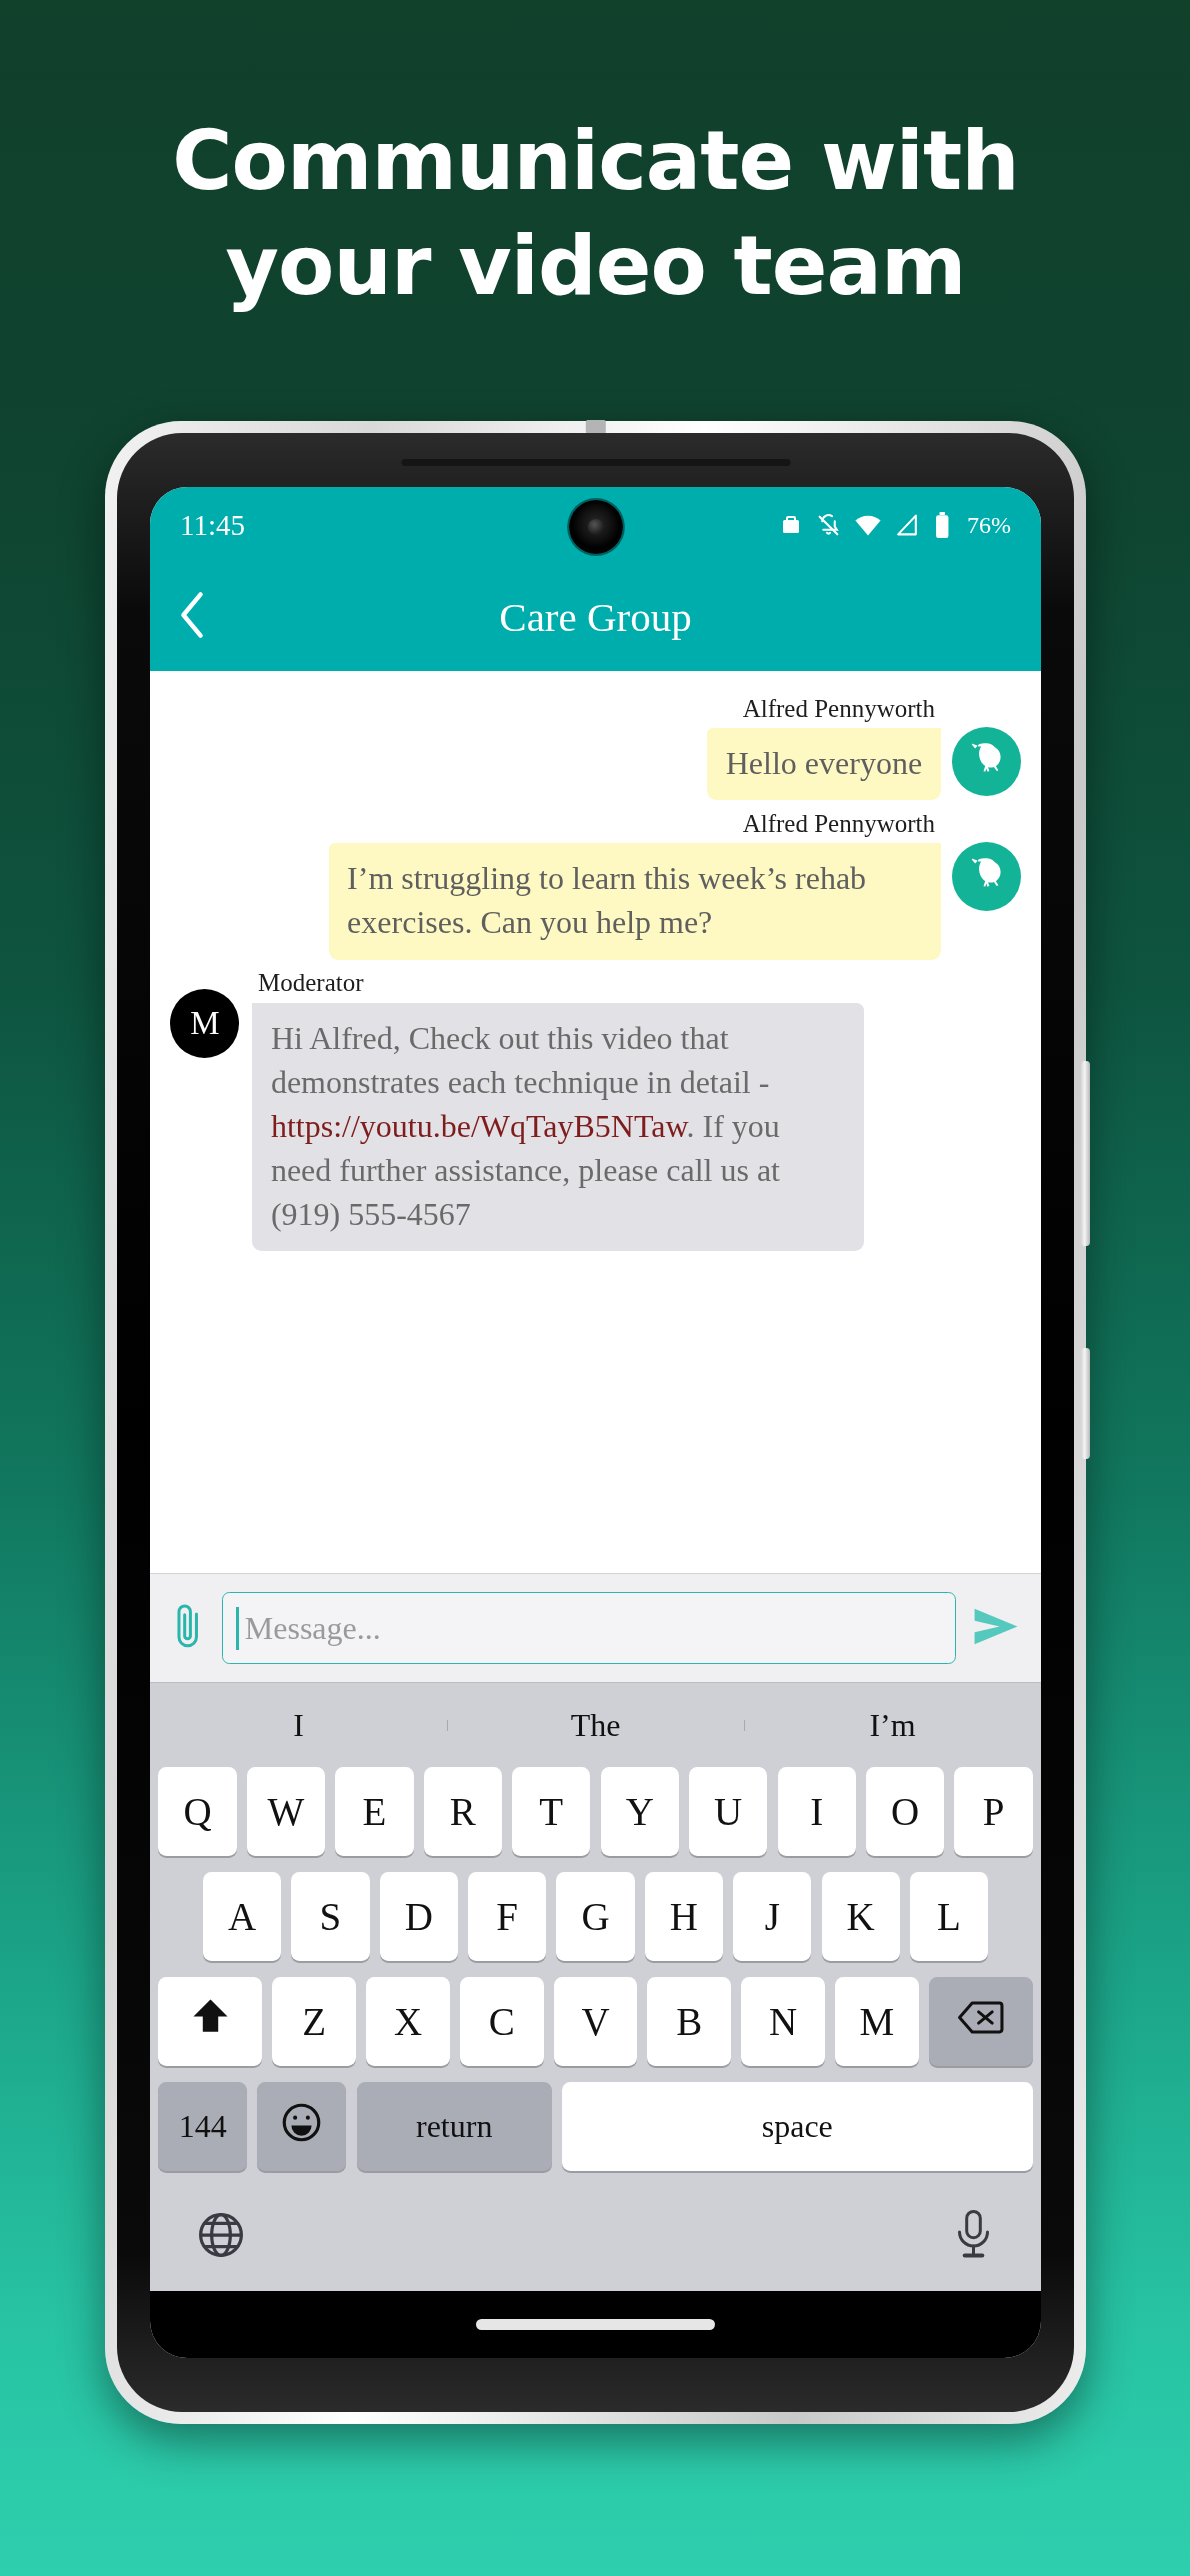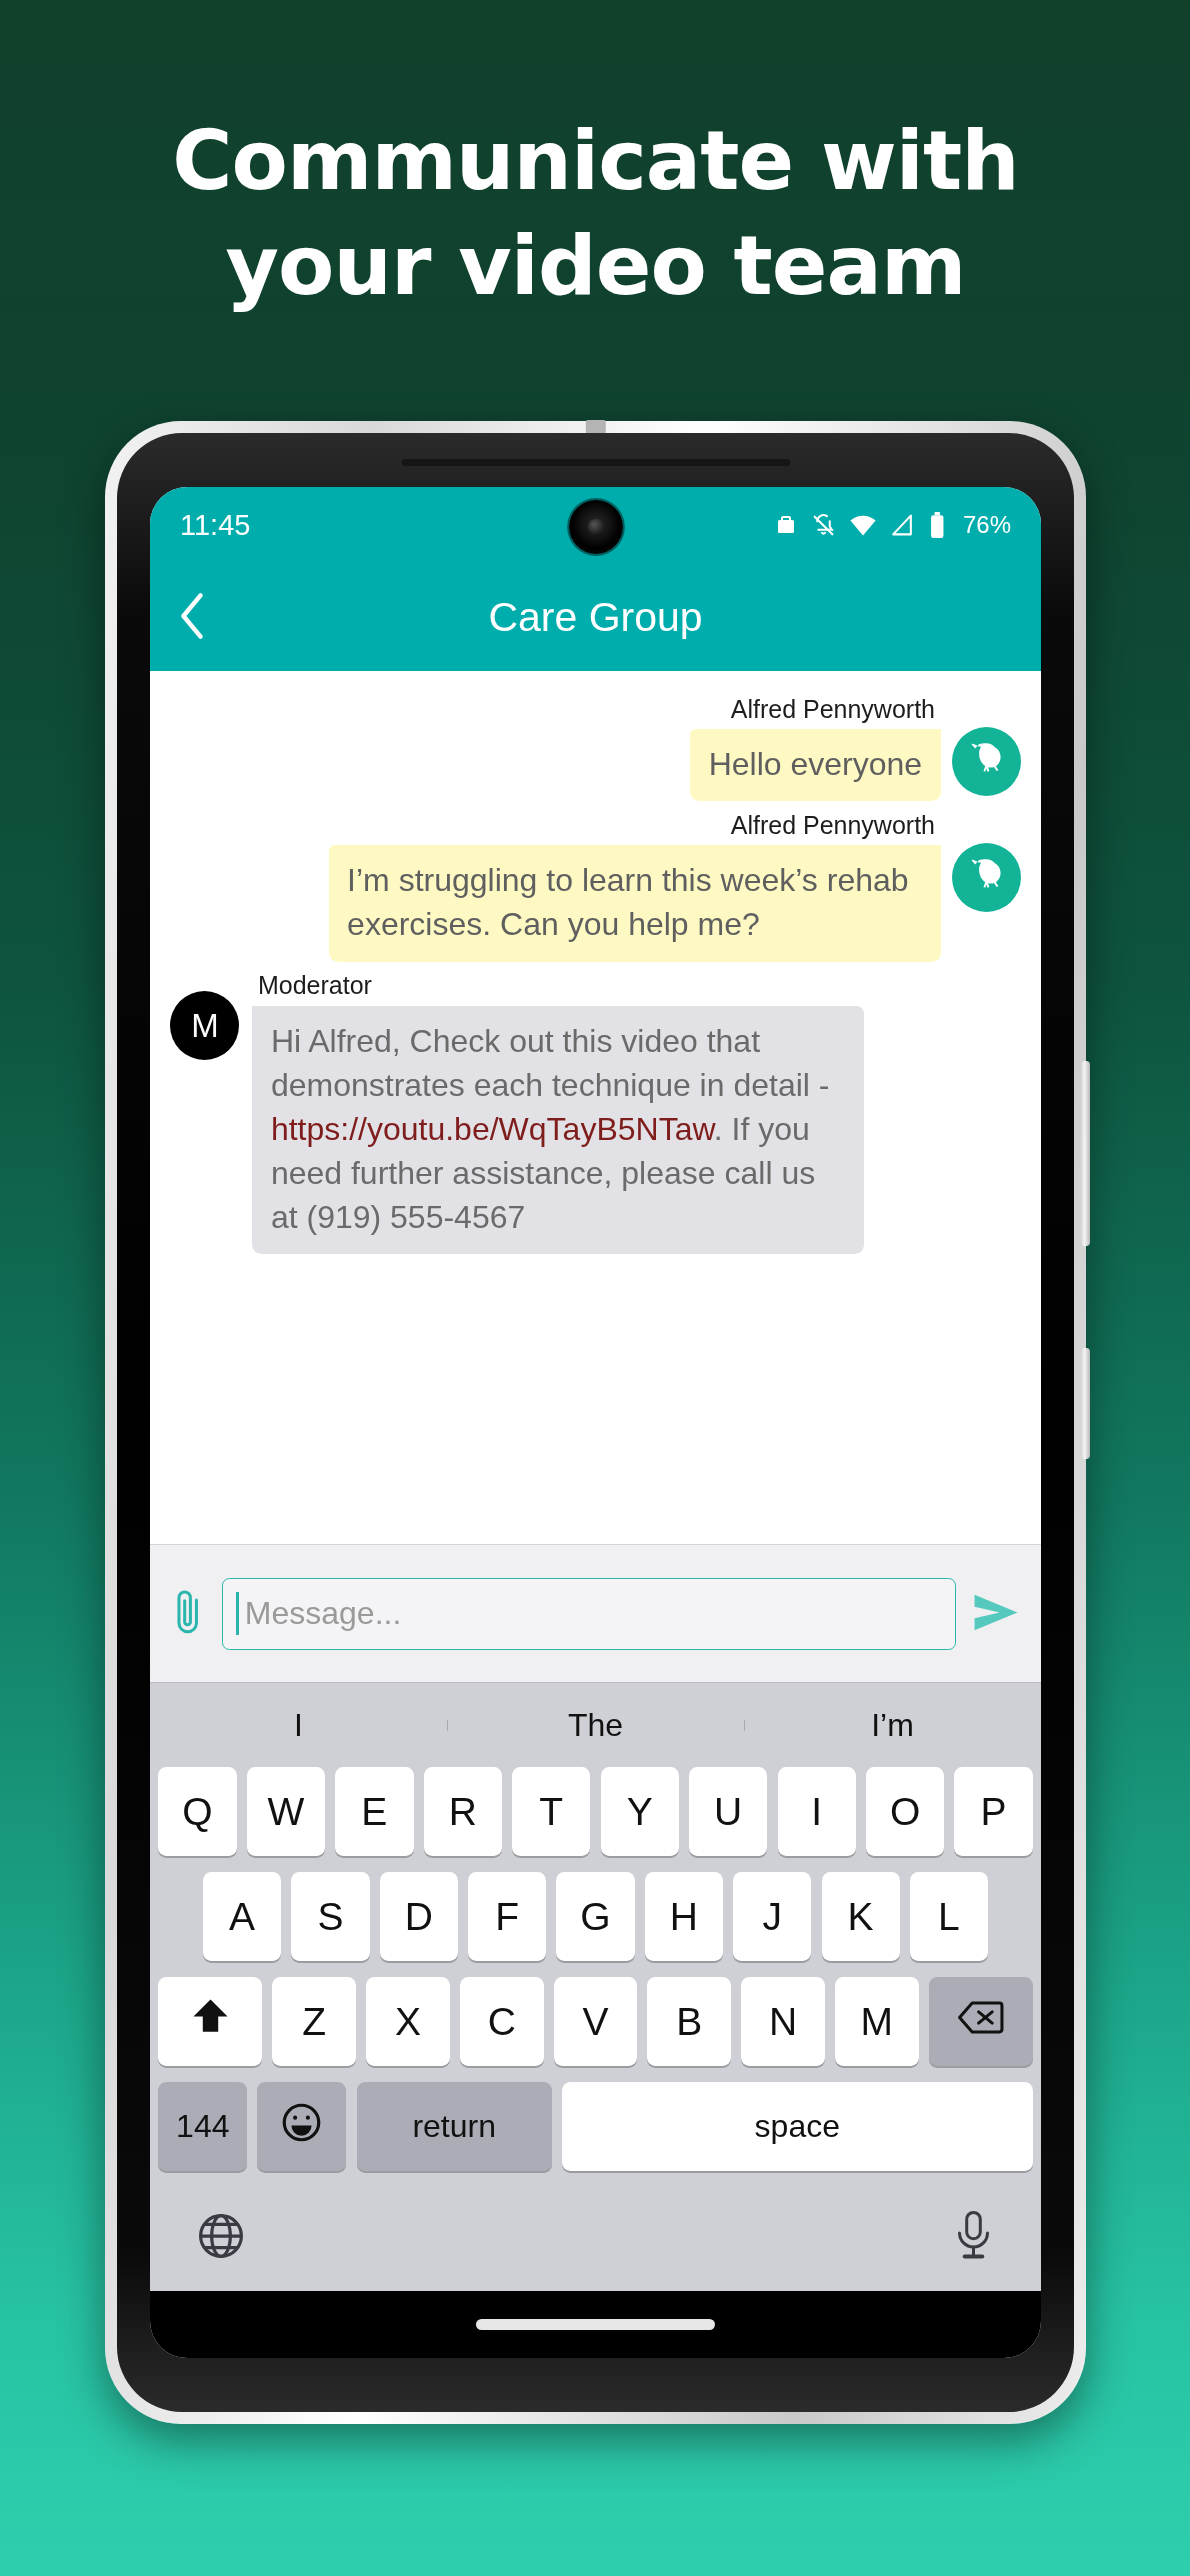--- a/index.html
+++ b/index.html
@@ -47,20 +47,21 @@
     width: 981px;
     height: 2003px;
   }
 
   .phone-frame {
     position: absolute;
     inset: 0;
     border-radius: 76px;
     background: linear-gradient(100deg, #f2f2f2 0%, #d9d9d9 20%, #ffffff 45%, #c9c9c9 78%, #ededed 100%);
     box-shadow: 0 16.7px 46px rgba(0,0,0,0.42);
+    font-family: Liberation Serif, serif;
   }
 
   .phone-bezel {
     position: absolute;
     left: 12px; top: 12px; right: 12px; bottom: 12px;
     border-radius: 65px;
     background: linear-gradient(180deg, #2b2b2b 0%, #0a0a0a 9%, #000 50%, #0a0a0a 92%, #2b2b2b 100%);
   }
 
   .earpiece {
@@ -230,21 +231,21 @@
     margin-left: 0; margin-right: 13px;
     color: #ffffff;
     font-size: 33px;
     font-weight: 500;
     margin-top: 20.4px;
   }
 
   
   .inputbar {
     flex: 0 0 auto;
-    height: 138px;
+    height: 109px;
     background: #F0F0F2;
     border-top: 1.9px solid #d3d3d6;
     display: flex;
     align-items: center;
     padding: 0 20.4px;
     gap: 15px;
   }
   .msg-field {
     flex: 1 1 auto;
     height: 72px;

